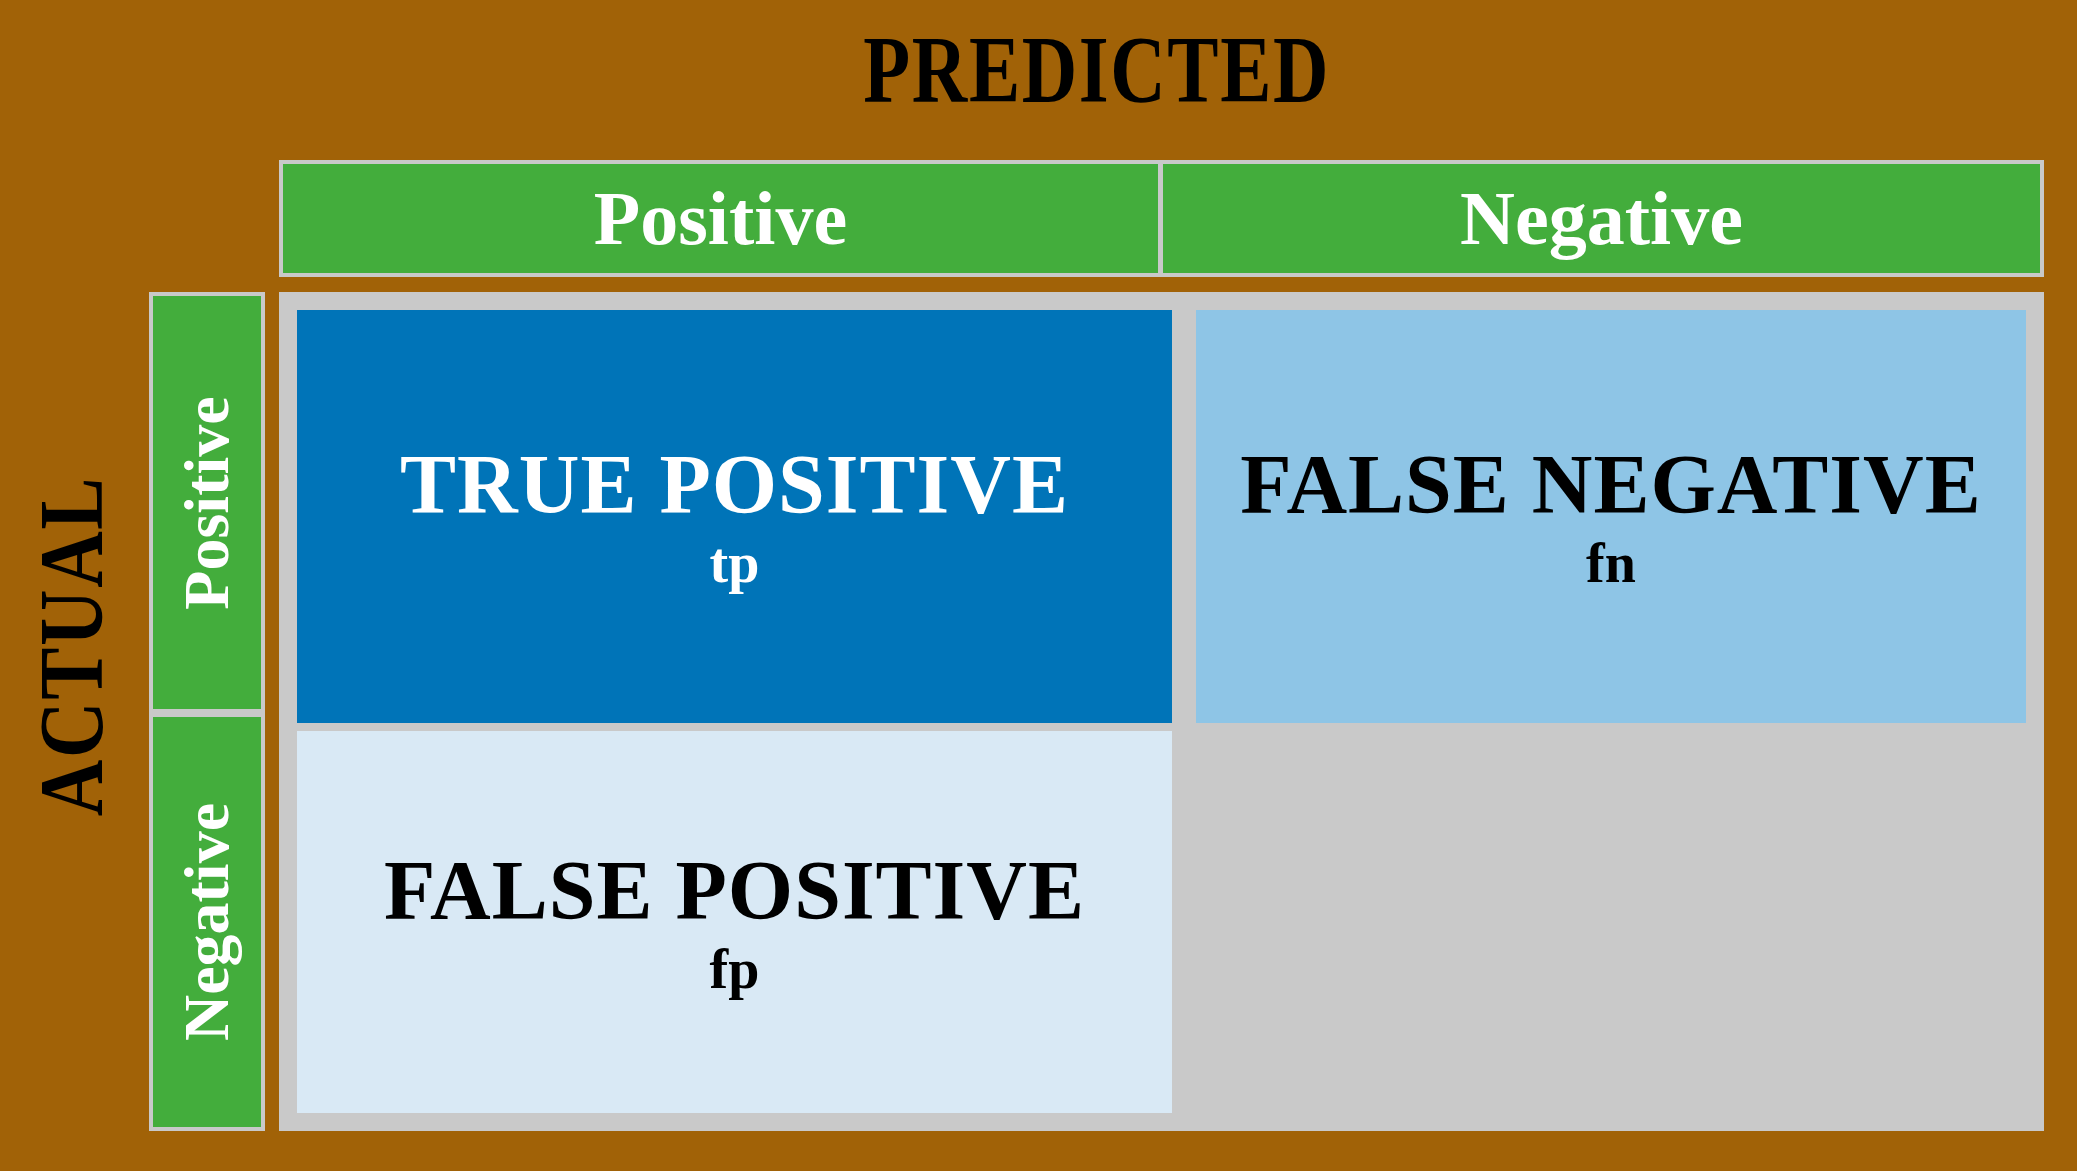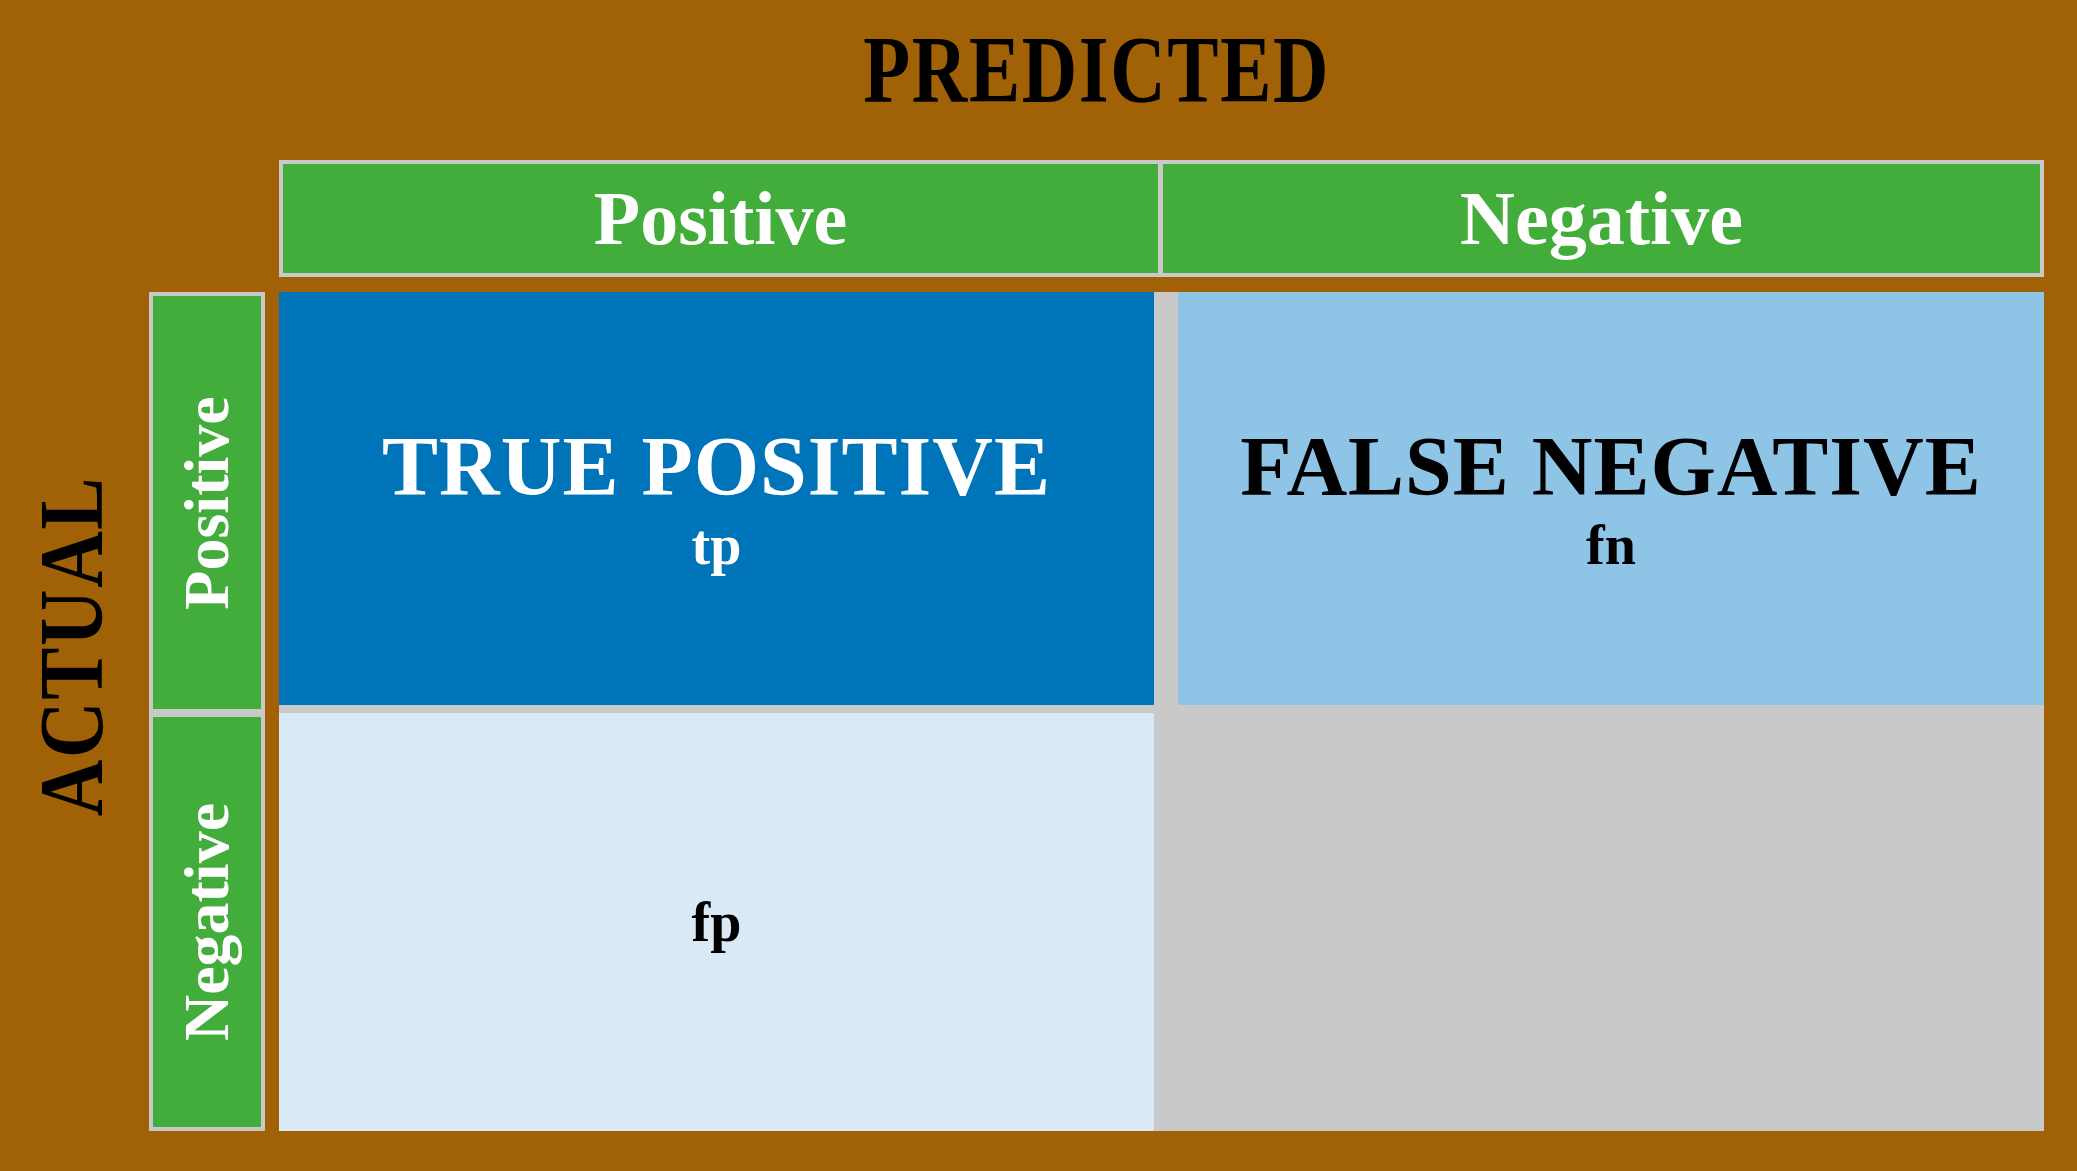--- a/index.html
+++ b/index.html
@@ -45,21 +45,21 @@
   }
   .row-header-cell.first { height:413px; }
   .row-header-cell.second { flex:1; }
   .row-header-cell .vtext {
     transform:rotate(-90deg); font-size:64px; white-space:nowrap;
   }
 
   
   .body-grid {
     position:absolute; left:279px; top:292px; width:1765px; height:839px;
-    background:#C9C9C9; box-sizing:border-box; padding:0;
+    background:#C9C9C9; box-sizing:border-box; padding:18px;
     display:grid; grid-template-columns:875px 1fr; grid-template-rows:413px 1fr;
     gap:8px 5px;
   }
   .cell {
     display:flex; flex-direction:column; align-items:center; justify-content:center;
     text-align:center; line-height:1.12;
   }
   .cell .cell-label { font-size:84px; letter-spacing:1px; white-space:nowrap; }
   .cell .cell-abbr  { font-size:56px; }
   .cell.tp { background:#0074B8; color:#ffffff; }
@@ -111,17 +111,18 @@
   <div class="body-grid">
     <div class="cell tp">
       <span class="cell-label">TRUE POSITIVE</span>
       <span class="cell-abbr">tp</span>
     </div>
     <div class="cell fn">
       <span class="cell-label">FALSE NEGATIVE</span>
       <span class="cell-abbr">fn</span>
     </div>
     <div class="cell fp">
+      <span class="cell-label">FALSE POSITIVE</span>
       <span class="cell-abbr">fp</span>
     </div>
   </div>
 
 </div>
 
 </body></html>

